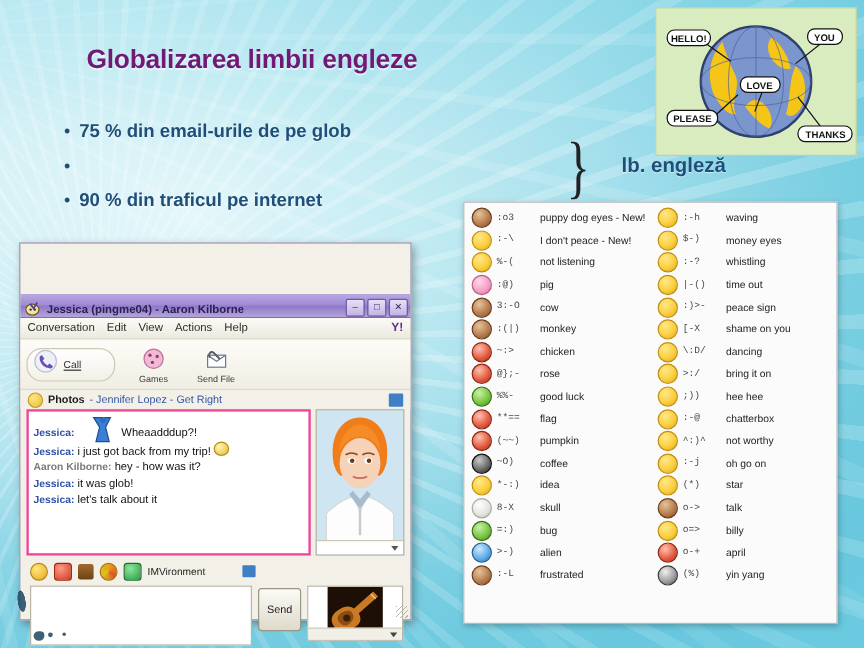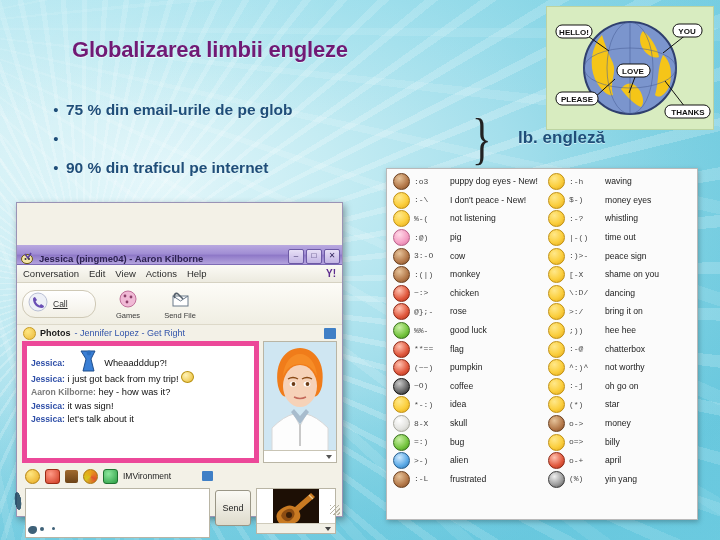--- a/index.html
+++ b/index.html
@@ -86,21 +86,21 @@
 
   #ym-status{height:16px;display:flex;align-items:center;gap:4px;padding:0 6px;
      background:#f3f1e7;}
   #ym-status .smile{width:11px;height:11px;border-radius:50%;
      background:radial-gradient(circle at 35% 32%,#ffe680,#eab93a);border:1px solid #c79b22;}
   #ym-status .nm{font-size:9px;font-weight:bold;color:#1a1a1a;}
   #ym-status .song{font-size:9px;color:#3355aa;}
   #ym-status .cardico{margin-left:auto;width:12px;height:11px;background:#3f7fc6;border-radius:1px;position:relative;}
 
   #ym-body{display:flex;padding:0 5px;gap:4px;height:122px;}
-  #chat{flex:1;background:#fff;border:5px solid #ec4899;padding:3px 4px;overflow:hidden;}
+  #chat{flex:1;background:#fff;border:2px solid #ec4899;padding:3px 4px;overflow:hidden;}
   #chat .avatarblob{width:26px;height:24px;margin:0 0 -16px 44px;}
   .msg{font-size:9.3px;line-height:13.5px;color:#111;white-space:nowrap;}
   .msg .who{font-weight:bold;font-size:8.6px;}
   .who.j{color:#2f4fa8;}
   .who.a{color:#7a7a7a;}
   #buddyimg{width:72px;border:1px solid #b9b5a5;background:#cfe4ef;position:relative;overflow:hidden;}
   #buddyimg .picbar{position:absolute;left:0;right:0;bottom:0;height:11px;background:#fff;border-top:1px solid #c9c5b5;}
   #buddyimg .picbar:after{content:"";position:absolute;right:4px;top:4px;
      border-left:3px solid transparent;border-right:3px solid transparent;border-top:4px solid #555;}
 
@@ -305,21 +305,21 @@
         <span class="who j">Jessica:</span>
         <span>i just got back from my trip!</span>
         <span style="display:inline-block;width:11px;height:10px;border-radius:50%;background:radial-gradient(circle at 35% 32%,#fff3b8,#e9bb2e);border:1px solid #b8900f;vertical-align:-1px"></span>
       </div>
       <div class="msg">
         <span class="who a">Aaron Kilborne:</span>
         <span>hey - how was it?</span>
       </div>
       <div class="msg">
         <span class="who j">Jessica:</span>
-        <span>it was sign!</span>
+        <span>it was glob!</span>
       </div>
       <div class="msg">
         <span class="who j">Jessica:</span>
         <span>let's talk about it</span>
       </div>
     </div>
 
     <div id="buddyimg">
       <svg width="72" height="110" viewBox="0 0 72 110">
         <rect width="72" height="110" fill="#cfe6f2"></rect>
@@ -581,21 +581,21 @@
           <span class="emo-face"></span>
         </span>
         <span class="code">(*)</span>
         <span class="nm">star</span>
       </div>
       <div class="emorow">
         <span class="g">
           <span class="emo-face brown"></span>
         </span>
         <span class="code">o-&gt;</span>
-        <span class="nm">money</span>
+        <span class="nm">talk</span>
       </div>
       <div class="emorow">
         <span class="g">
           <span class="emo-face"></span>
         </span>
         <span class="code">o=&gt;</span>
         <span class="nm">billy</span>
       </div>
       <div class="emorow">
         <span class="g">

